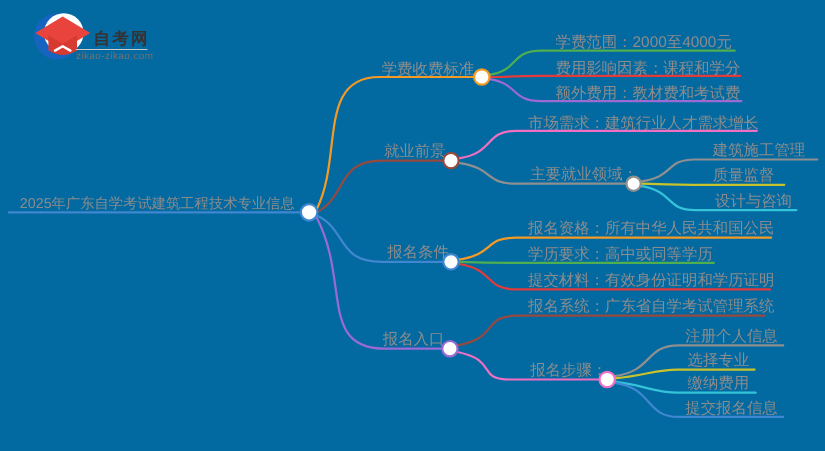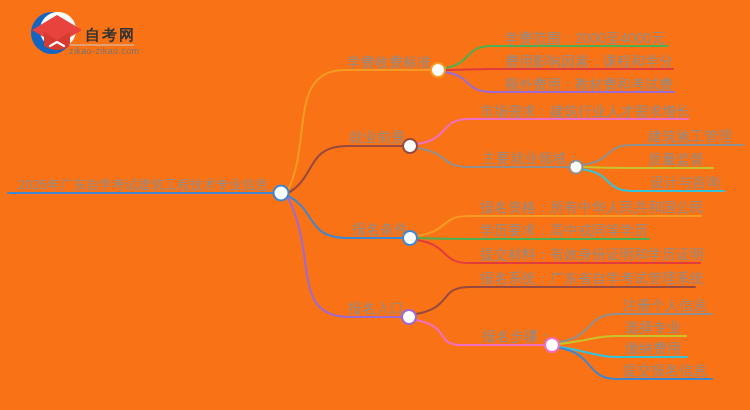--- a/index.html
+++ b/index.html
@@ -1,16 +1,16 @@
 <!DOCTYPE html>
 <html style="--text: #8c8c8c; --blue: #3f87d0; --orange: #f59a23; --brown: #95493f; --green: #4fae4f; --red: #e23b3b; --purple: #9b6bd3; --pink: #f06fc3; --gray: #8f8f8f; --yellow: #c9c32b; --cyan: #35c3da; --logo-blue: #1565c0; --logo-red: #e8433c; --logo-red-dark: #d63a31; --logo-text: #333333; --logo-sub: #737373;"><head>
 <meta charset="utf-8">
 <style>
   html,body{margin:0;padding:0;background:#ffffff;}
-  .stage{position:relative;width:750px;height:410px;background:#f97316;overflow:hidden;
+  .stage{position:relative;width:750px;height:410px;background:#0369a1;overflow:hidden;
          font-family:"Liberation Sans","DejaVu Sans",sans-serif;}
   svg.map{position:absolute;left:0;top:0;}
   
   .edge{fill:none;stroke-width:2;stroke-linecap:round;}
   .sk-blue{stroke:var(--blue);}
   .sk-orange{stroke:var(--orange);}
   .sk-brown{stroke:var(--brown);}
   .sk-green{stroke:var(--green);}
   .sk-red{stroke:var(--red);}
   .sk-purple{stroke:var(--purple);}

